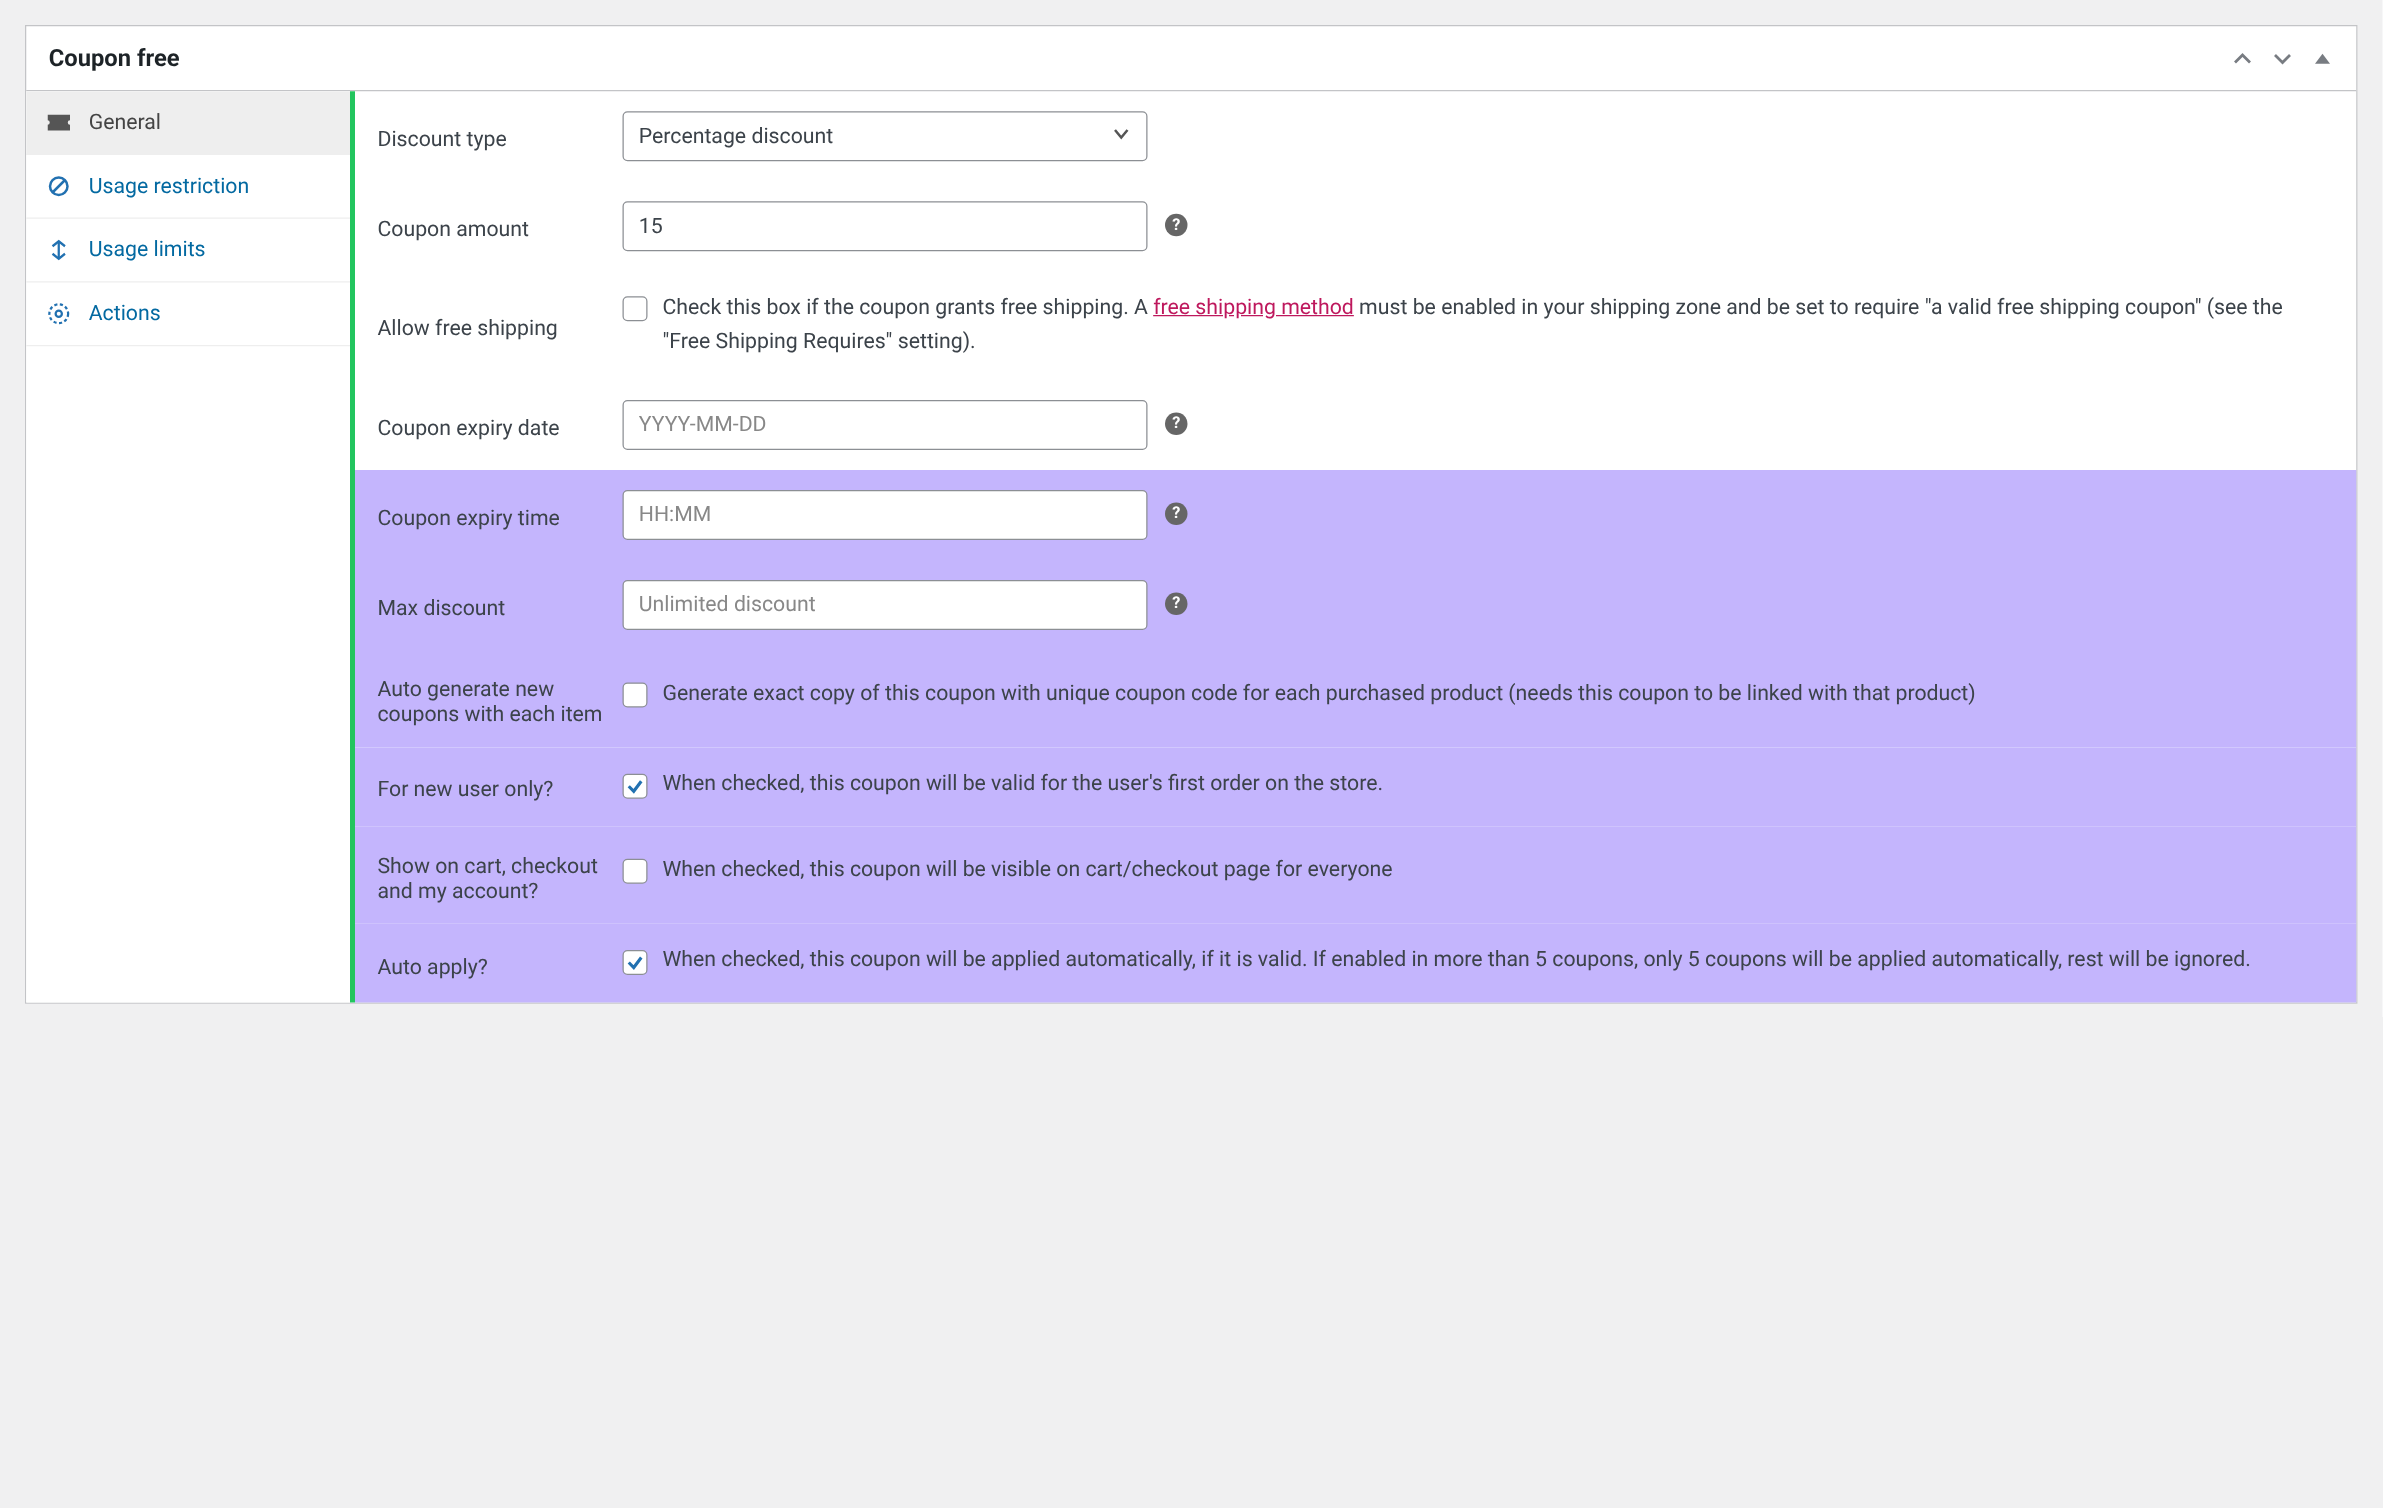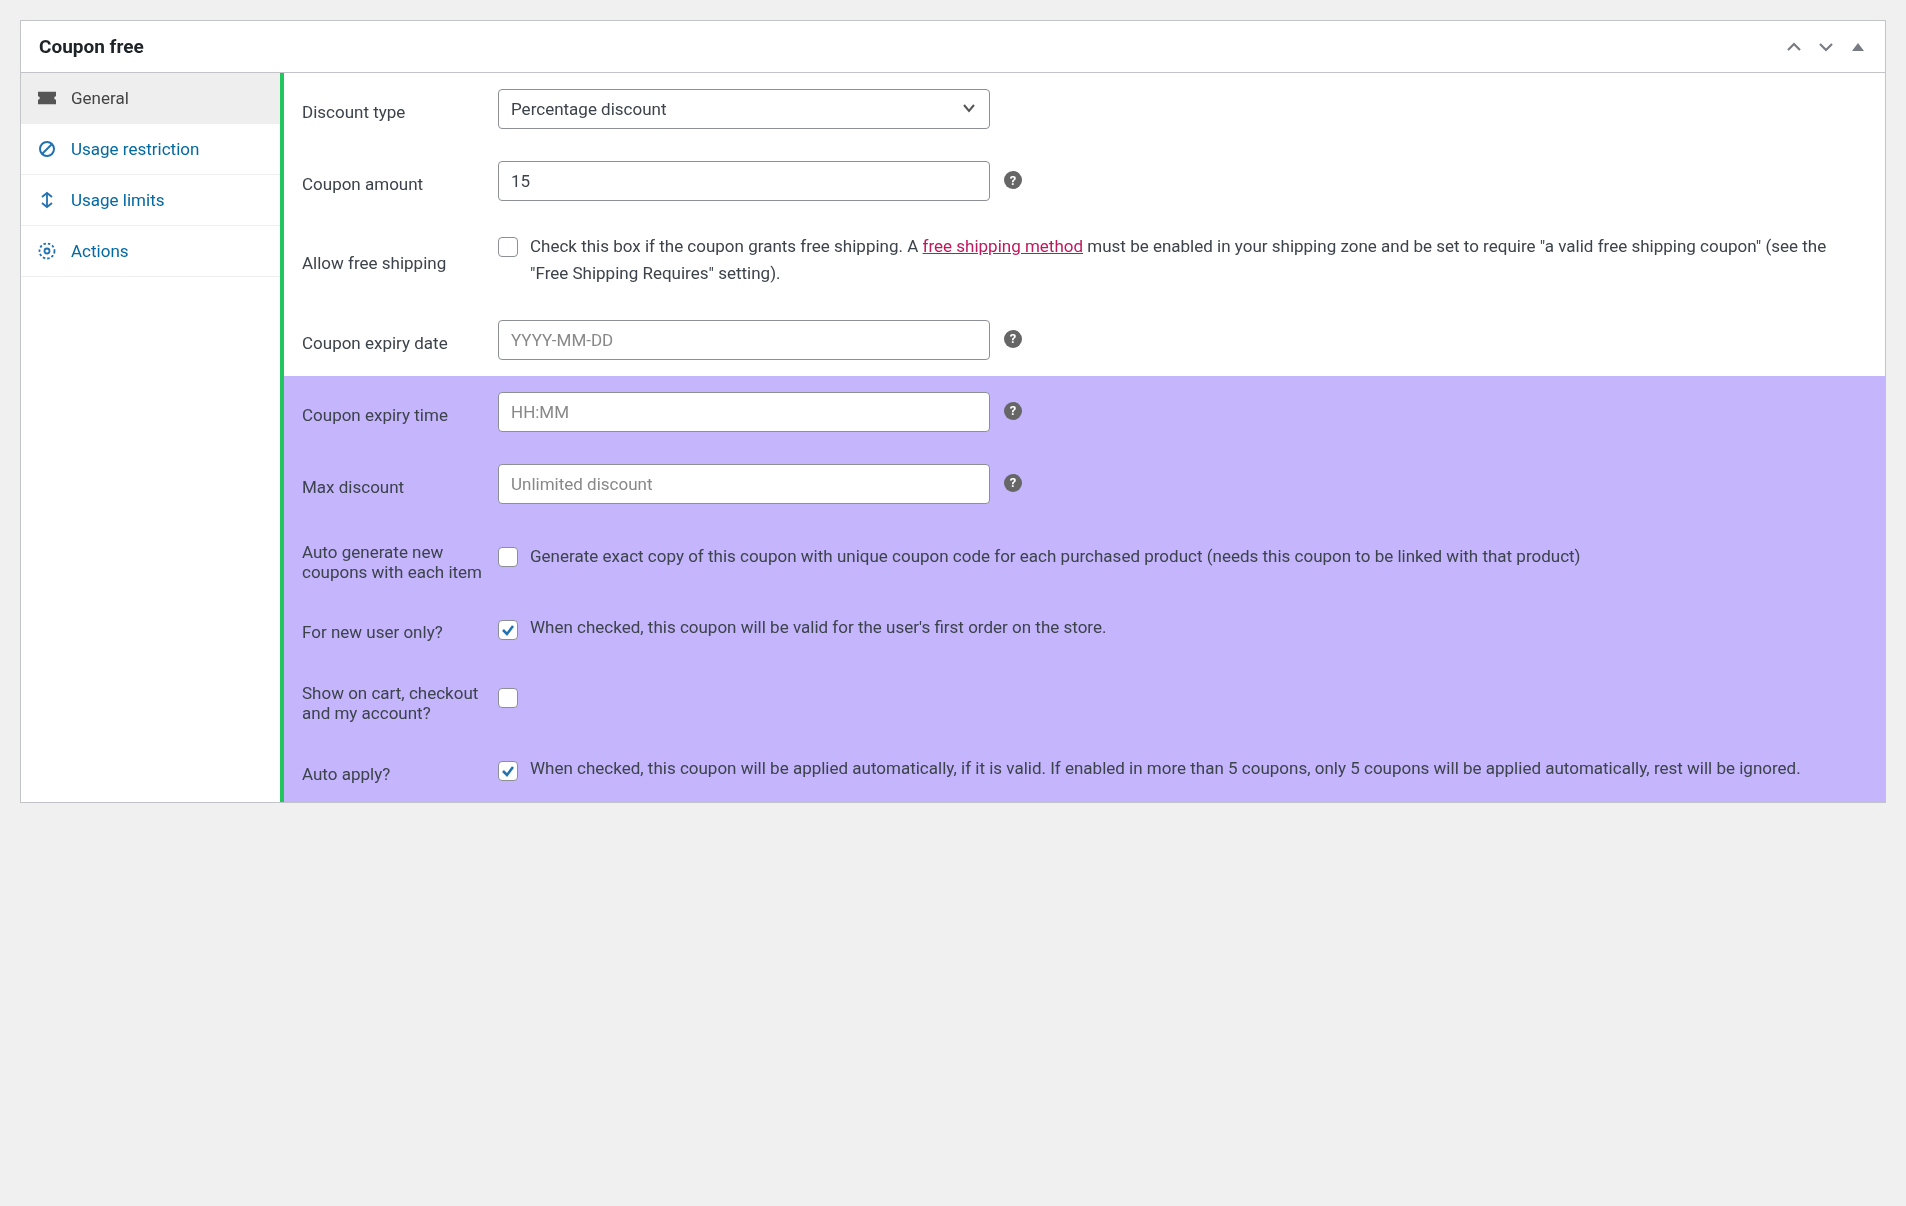--- a/index.html
+++ b/index.html
@@ -91,21 +91,21 @@
     display: flex;
     align-items: flex-start;
     gap: 14px;
   }
   .select-wrap {
     position: relative;
     display: inline-block;
   }
   .select-wrap select,
   .text-input {
-    width: 492px;
+    width: 420px;
     padding: 8px 12px;
     font-size: 17px;
     border: 1px solid #8c8f94;
     border-radius: 4px;
     background: #fff;
     color: #3c434a;
     appearance: none;
     line-height: 1.3;
     font-family: inherit;
   }
@@ -311,20 +311,21 @@
             <span class="desc">When checked, this coupon will be valid for the user's first order on the store.</span>
           </div>
         </div>
       </div>
 
       <div class="form-row green">
         <div class="form-label">Show on cart, checkout and my account?</div>
         <div class="form-control">
           <div class="checkbox-line">
             <span class="checkbox-wrap"><span class="checkbox"></span></span>
+            <span class="desc">When checked, this coupon will be visible on cart/checkout page for everyone</span>
           </div>
         </div>
       </div>
 
       <div class="form-row green">
         <div class="form-label">Auto apply?</div>
         <div class="form-control">
           <div class="checkbox-line">
             <span class="checkbox-wrap"><span class="checkbox checked">
                   <svg width="14" height="14" viewBox="0 0 14 14">

